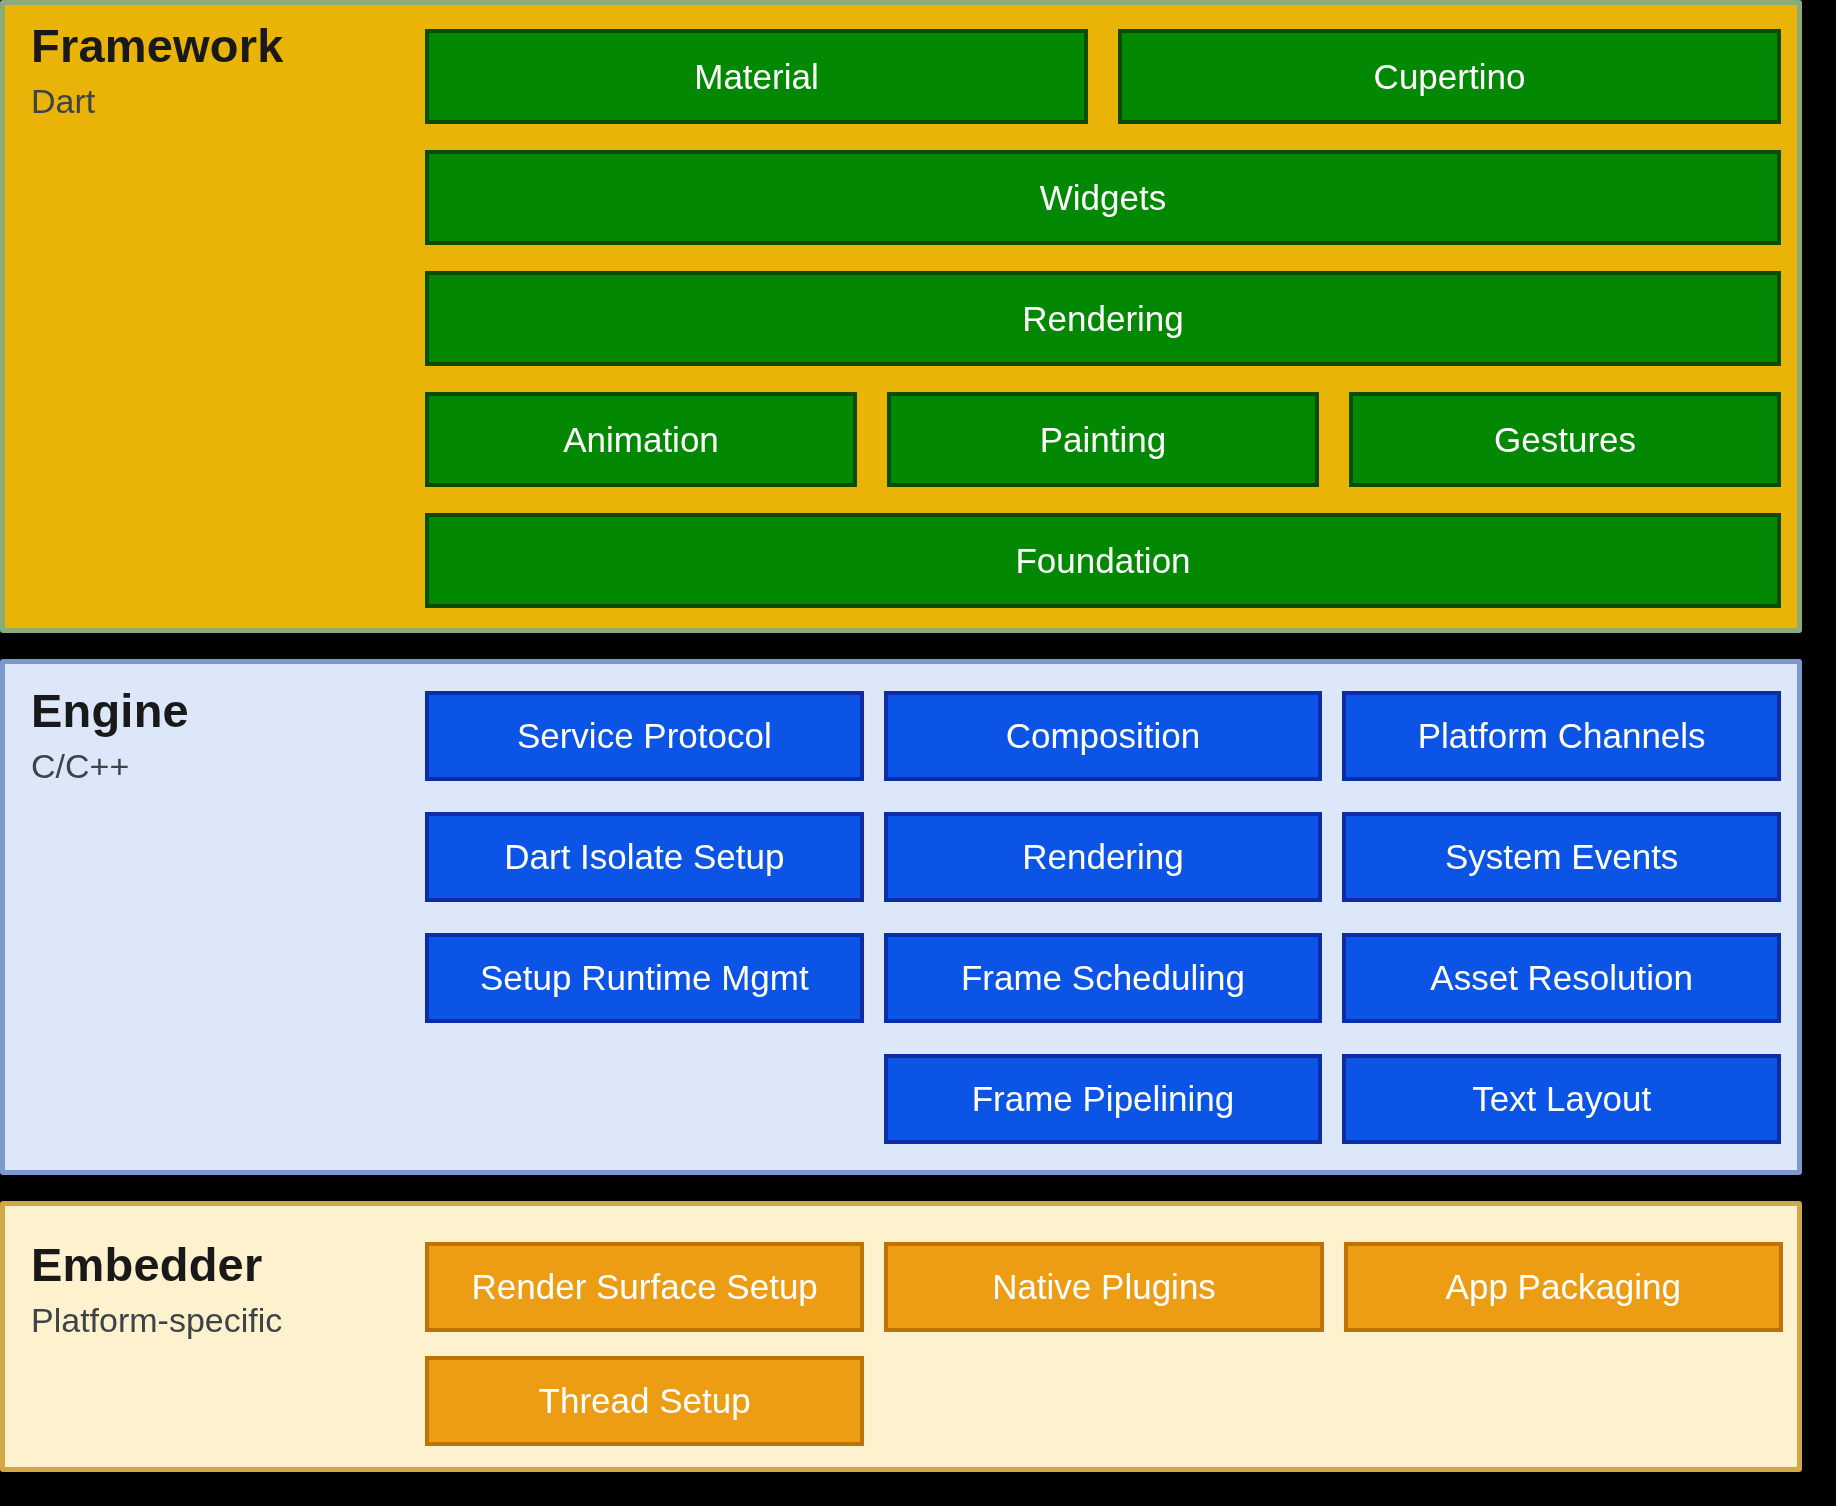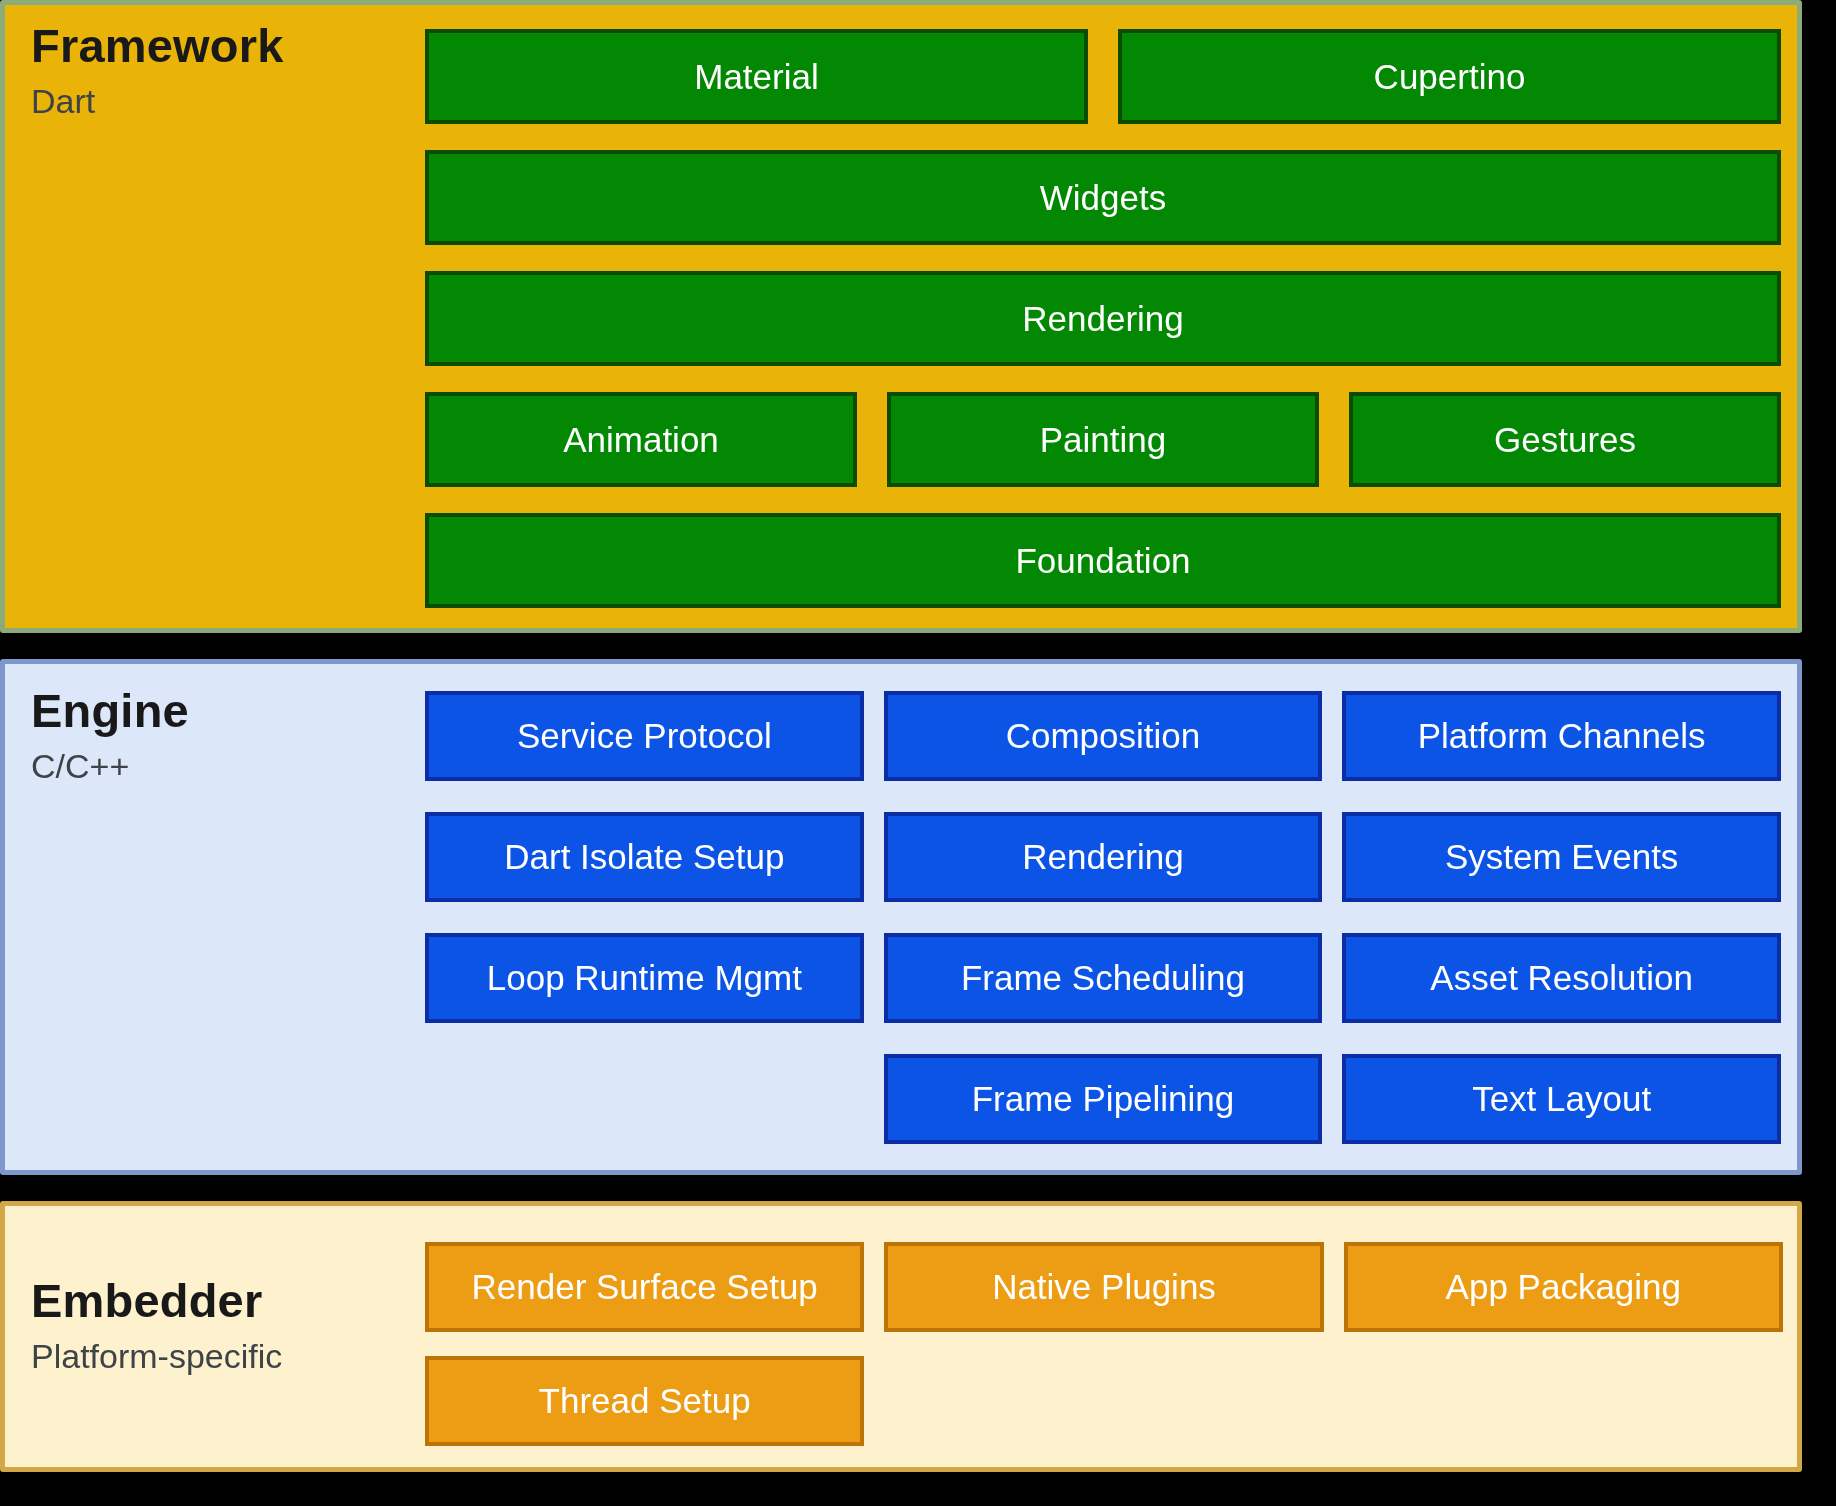--- a/index.html
+++ b/index.html
@@ -27,21 +27,21 @@
     box-shadow:5px 6px 0 0 #1e2caf;
     z-index:-1;
   }
   .panel-framework{top:0;height:633px;background:#eab308;border-color:#8cab7a;}
   .panel-engine{top:659px;height:516px;background:#dce8f9;border-color:#7e97cd;}
   .panel-embedder{top:1201px;height:271px;background:#fdf2cd;border-color:#d2a847;}
 
   
   .label-col{width:420px;flex:0 0 420px;padding:14px 0 0 26px;box-sizing:border-box;}
   .panel-engine .label-col{padding-top:20px;}
-  .panel-embedder .label-col{padding-top:32px;margin-top:36px;}
+  .panel-embedder .label-col{padding-top:32px;}
   .layer-title{font-size:47px;font-weight:700;color:#191919;line-height:1.15;letter-spacing:.2px;}
   .layer-subtitle{font-size:34px;color:#3e4348;margin-top:8px;line-height:1.2;}
 
   
   .boxes-col{flex:1;box-sizing:border-box;}
   .panel-framework .boxes-col{
     display:flex;flex-direction:column;gap:26px;
     padding:24px 16px 0 0;
   }
   .brow{display:grid;column-gap:30px;height:95px;}
@@ -112,21 +112,21 @@
     <div class="boxes-col">
       <div class="grid-3">
         <div class="box box-blue">Service Protocol</div>
         <div class="box box-blue">Composition</div>
         <div class="box box-blue">Platform Channels</div>
 
         <div class="box box-blue">Dart Isolate Setup</div>
         <div class="box box-blue">Rendering</div>
         <div class="box box-blue">System Events</div>
 
-        <div class="box box-blue">Loop Runtime Mgmt</div>
+        <div class="box box-blue">Setup Runtime Mgmt</div>
         <div class="box box-blue">Frame Scheduling</div>
         <div class="box box-blue">Asset Resolution</div>
 
         <div class="box box-blue col-start-2">Frame Pipelining</div>
         <div class="box box-blue col-start-3">Text Layout</div>
       </div>
     </div>
   </section>
 
   <section class="panel panel-embedder">

